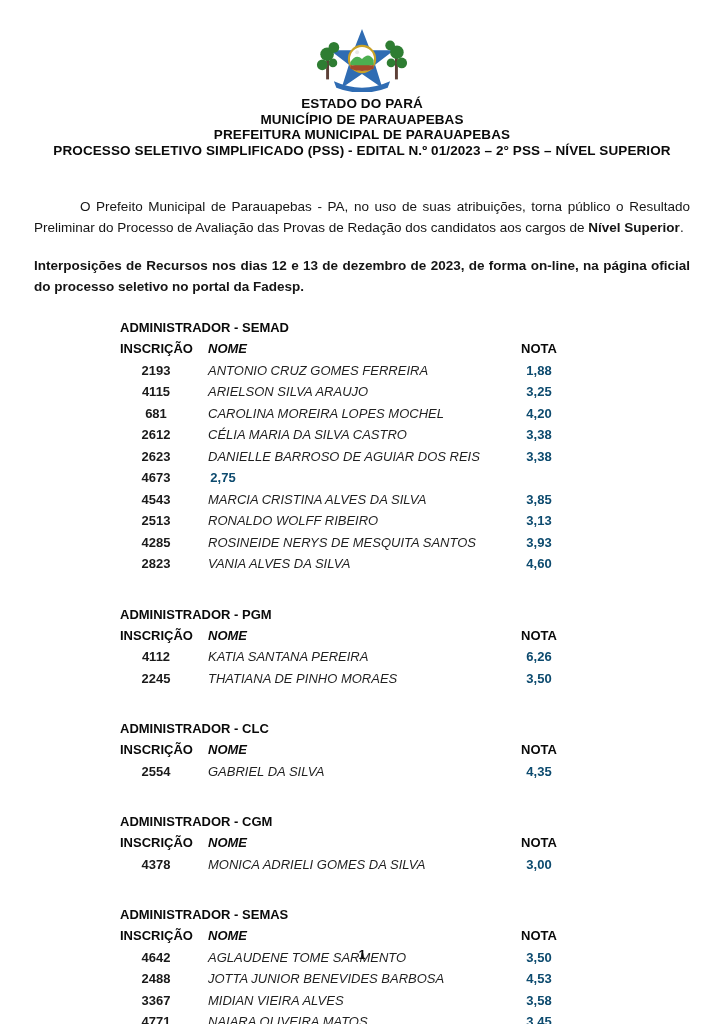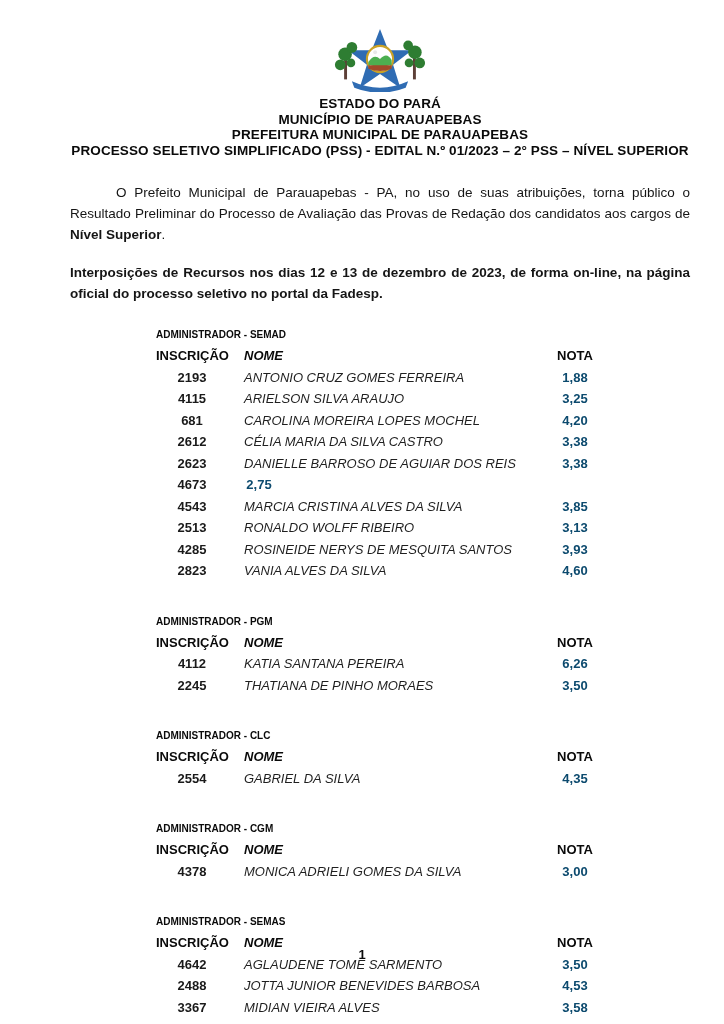--- a/index.html
+++ b/index.html
@@ -6,21 +6,20 @@
   html, body { background: #888; }
   .page {
     position: relative;
     width: 724px;
     height: 1024px;
     background: #ffffff;
     margin: 0 auto;
     font-family: "Liberation Sans", "DejaVu Sans", sans-serif;
     color: #111;
     overflow: hidden;
-    padding-left: 36px;
   }
   .crest {
     display: block;
     margin: 28px auto 4px auto;
     width: 98px;
     height: 64px;
   }
   .doc-header {
     text-align: center;
     font-weight: bold;
@@ -29,32 +28,32 @@
     color: #0a0a0a;
     letter-spacing: 0.1px;
   }
   .body-text {
     margin: 0 34px;
     font-size: 13.5px;
     line-height: 21px;
     text-align: justify;
     color: #151515;
   }
-  .para-1 { margin-top: 24px; text-indent: 46px; }
+  .para-1 { margin-top: 38px; text-indent: 46px; }
   .para-2 { margin-top: 17px; font-weight: bold; }
   .bold { font-weight: bold; }
   .sections {
     margin: 20px 0 0 120px;
     width: 450px;
   }
   .section { margin-top: 29px; }
   .section:first-child { margin-top: 0; }
   .section-title {
     font-weight: bold;
-    font-size: 10px;
+    font-size: 13px;
     line-height: 21px;
     color: #0a0a0a;
   }
   .tbl-header-row, .tbl-row {
     display: flex;
     align-items: baseline;
     line-height: 21.5px;
     font-size: 13px;
   }
   .col-inscricao { width: 72px; text-align: center; flex: 0 0 auto; }

